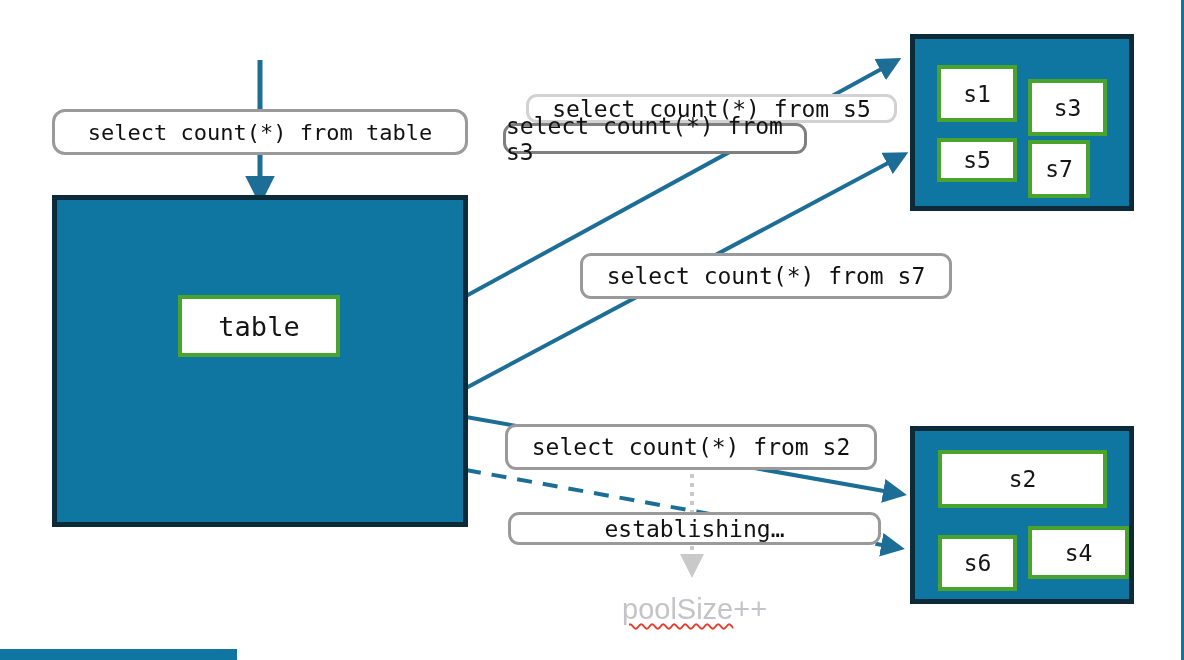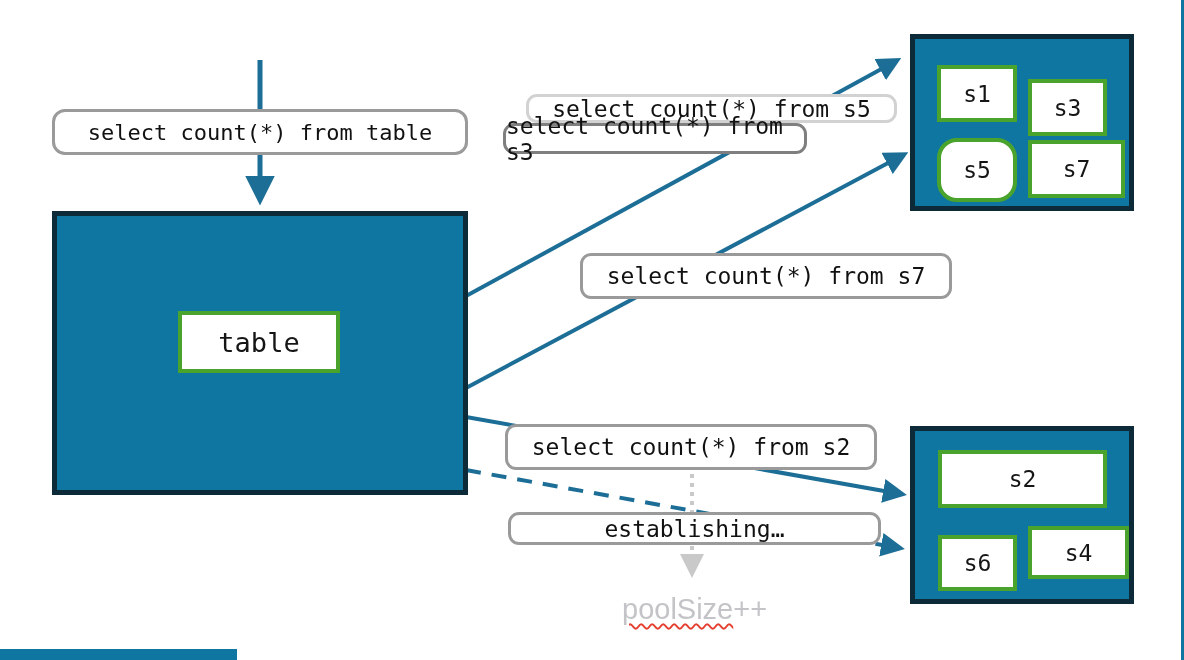--- a/index.html
+++ b/index.html
@@ -74,37 +74,37 @@
     </marker>
   </defs>
   <line class="teal-line" x1="260" y1="60" x2="260" y2="198" stroke-width="5" marker-end="url(#ah-teal)"></line>
   <line class="teal-line" x1="466" y1="296" x2="896" y2="61" stroke-width="4" marker-end="url(#ah-teal)"></line>
   <line class="teal-line" x1="466" y1="388" x2="903" y2="155" stroke-width="4" marker-end="url(#ah-teal)"></line>
   <line class="teal-line" x1="466" y1="417" x2="901" y2="494" stroke-width="4" marker-end="url(#ah-teal)"></line>
   <line class="teal-line" x1="466" y1="470" x2="899" y2="548" stroke-width="4" stroke-dasharray="15 11" marker-end="url(#ah-teal)"></line>
   <line class="gray-line" x1="692" y1="456" x2="692" y2="572" stroke-width="4" stroke-dasharray="4 5" marker-end="url(#ah-gray)"></line>
 </svg>
 
-<div class="abs teal-box" style="left:52px;top:211px;width:416px;height:284px;z-index:2;">
+<div class="abs teal-box" style="left:52px;top:195px;width:416px;height:332px;z-index:2;">
   <div class="abs table-label" style="left:121px;top:95px;width:162px;height:62px;">
     <span>table</span>
   </div>
 </div>
 
 <div class="abs teal-box" style="left:910px;top:34px;width:224px;height:177px;z-index:2;">
   <div class="abs shard" style="left:22px;top:26px;width:80px;height:57px;">
     <span>s1</span>
   </div>
   <div class="abs shard" style="left:113px;top:26px;width:79px;height:57px;margin-top:14px;">
     <span>s3</span>
   </div>
-  <div class="abs shard" style="left:22px;top:99px;width:80px;height:64px;border-radius:20px;">
+  <div class="abs shard" style="left:22px;top:99px;width:80px;height:44px;">
     <span>s5</span>
   </div>
-  <div class="abs shard" style="left:113px;top:101px;width:97px;height:58px;">
+  <div class="abs shard" style="left:113px;top:101px;width:62px;height:58px;">
     <span>s7</span>
   </div>
 </div>
 
 <div class="abs teal-box" style="left:910px;top:410px;width:224px;height:178px;z-index:2;margin-top:16px;">
   <div class="abs shard" style="left:23px;top:19px;width:169px;height:58px;">
     <span>s2</span>
   </div>
   <div class="abs shard" style="left:23px;top:104px;width:79px;height:56px;">
     <span>s6</span>

